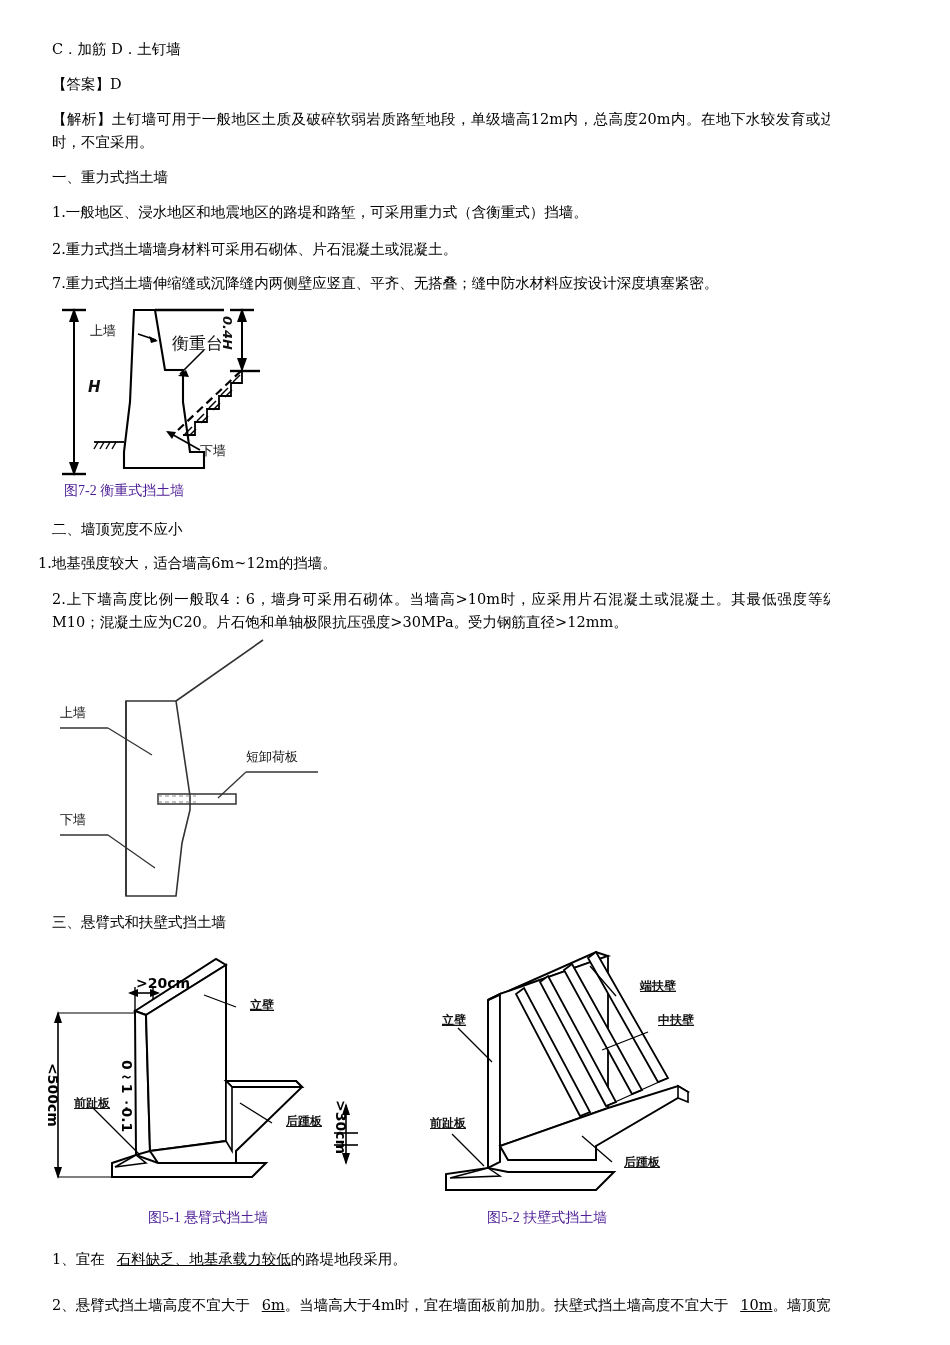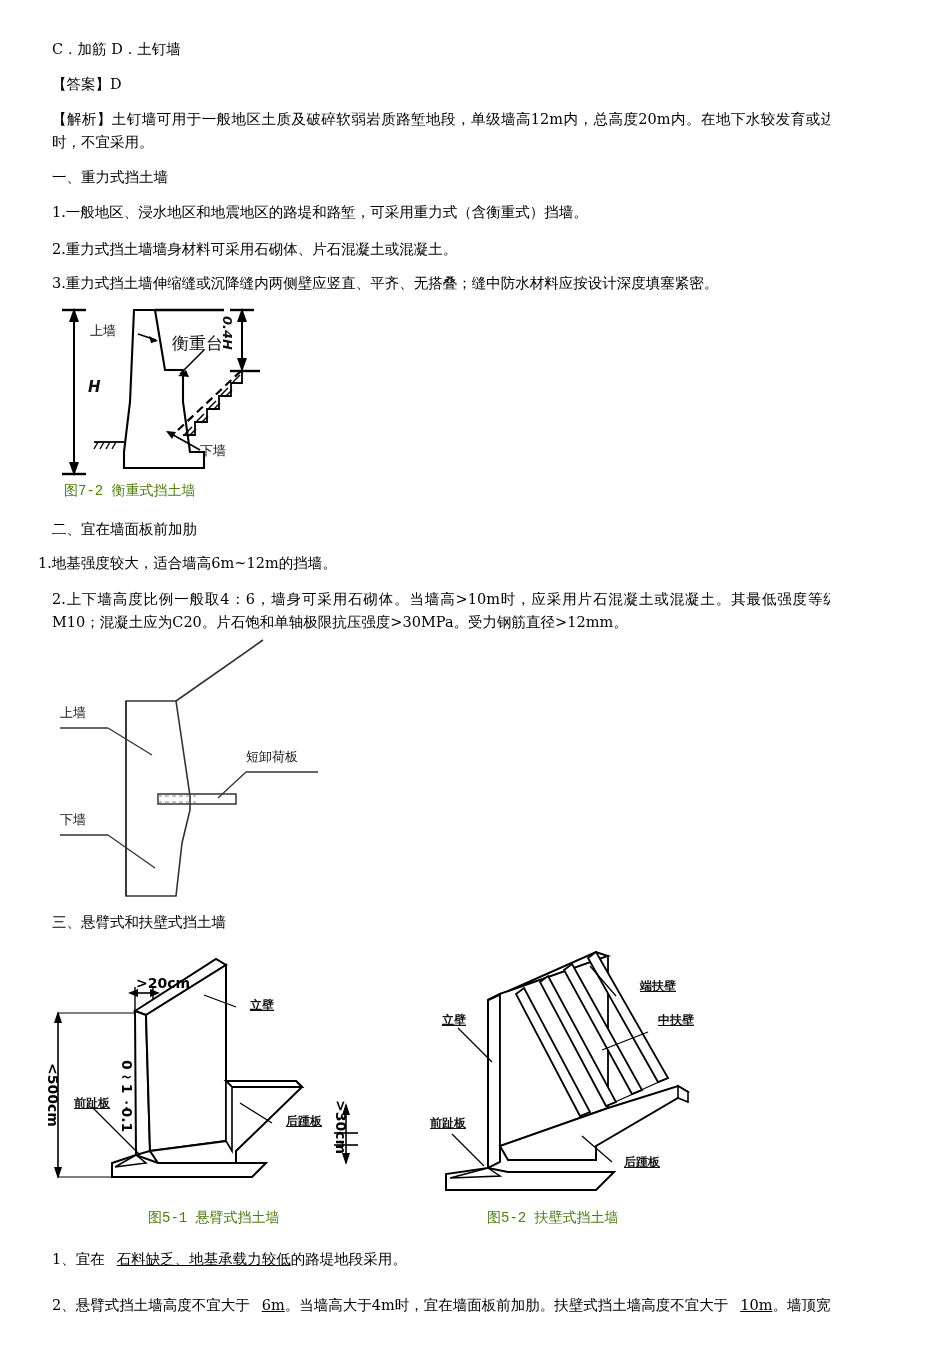--- a/index.html
+++ b/index.html
@@ -23,23 +23,23 @@
     font-size: 14.5px;
     line-height: 23px;
     text-align: justify;
   }
   .u { text-decoration: underline; padding-left: 12px; }
   .fig {
     position: absolute;
   }
   .cap {
     position: absolute;
-    font-family: Liberation Mono, monospace;
+    font-family: Liberation Serif, serif;
     font-size: 14px;
-    color: #4d7c0f;
+    color: #4c1d95;
     white-space: nowrap;
   }
   .lbl {
     position: absolute;
     font-family: "DejaVu Sans", "Liberation Sans", sans-serif;
     font-size: 11.5px;
     color: #111;
     white-space: nowrap;
   }
   .lbl-sm {
@@ -66,21 +66,21 @@
   <div class="para" style="left:52px; top:73px; width:860px;">【答案】D</div>
 
   <div class="para" style="left:52px; top:108px; width:858px;">【解析】土钉墙可用于一般地区土质及破碎软弱岩质路堑地段，单级墙高12m内，总高度20m内。在地下水较发育或边坡土质松散时，不宜采用。</div>
 
   <div class="para" style="left:52px; top:166px; width:860px;">一、重力式挡土墙</div>
 
   <div class="para" style="left:52px; top:201px; width:860px;">1.一般地区、浸水地区和地震地区的路堤和路堑，可采用重力式（含衡重式）挡墙。</div>
 
   <div class="para" style="left:52px; top:238px; width:860px;">2.重力式挡土墙墙身材料可采用石砌体、片石混凝土或混凝土。</div>
 
-  <div class="para" style="left:52px; top:272px; width:880px;">3.重力式挡土墙伸缩缝或沉降缝内两侧壁应竖直、平齐、无搭叠；缝中防水材料应按设计深度填塞紧密。</div>
+  <div class="para" style="left:52px; top:272px; width:880px;">7.重力式挡土墙伸缩缝或沉降缝内两侧壁应竖直、平齐、无搭叠；缝中防水材料应按设计深度填塞紧密。</div>
 
   <div class="fig" style="left:52px; top:302px;">
     <svg width="330" height="180" viewBox="0 0 330 180">
 
       <line x1="22" y1="8" x2="22" y2="172" stroke="#000" stroke-width="2"></line>
       <polygon points="22,6 17,20 27,20" fill="#000"></polygon>
       <polygon points="22,174 17,160 27,160" fill="#000"></polygon>
       <line x1="10" y1="8" x2="34" y2="8" stroke="#000" stroke-width="2.4"></line>
       <line x1="10" y1="172" x2="34" y2="172" stroke="#000" stroke-width="2.4"></line>
 
@@ -133,21 +133,21 @@
 
     <span class="lbl" style="left:36px; top:76px; font-style:italic; font-weight:bold; font-size:15px;">H</span>
     <span class="lbl vert" style="left:168px; top:14px; font-style:italic; font-weight:bold; font-size:13px;">0.4H</span>
     <span class="lbl" style="left:38px; top:20px; font-size:13px;">上墙</span>
     <span class="lbl" style="left:120px; top:30px; font-size:17px;">衡重台</span>
     <span class="lbl" style="left:148px; top:140px; font-size:13px;">下墙</span>
   </div>
 
   <div class="cap" style="left:64px; top:482px;">图7-2  衡重式挡土墙</div>
 
-  <div class="para" style="left:52px; top:518px; width:860px;">二、宜在墙面板前加肋</div>
+  <div class="para" style="left:52px; top:518px; width:860px;">二、墙顶宽度不应小</div>
 
   <div class="para" style="left:38px; top:552px; width:860px;">1.地基强度较大，适合墙高6m~12m的挡墙。</div>
 
   <div class="para" style="left:52px; top:588px; width:878px;">2.上下墙高度比例一般取4：6，墙身可采用石砌体。当墙高&gt;10m时，应采用片石混凝土或混凝土。其最低强度等级水泥砂浆应为M10；混凝土应为C20。片石饱和单轴极限抗压强度&gt;30MPa。受力钢筋直径&gt;12mm。</div>
 
   <div class="fig" style="left:50px; top:638px;">
     <svg width="360" height="270" viewBox="0 0 360 270">
 
       <line x1="213" y1="2" x2="126" y2="63" stroke="#333" stroke-width="1.6"></line>
 

